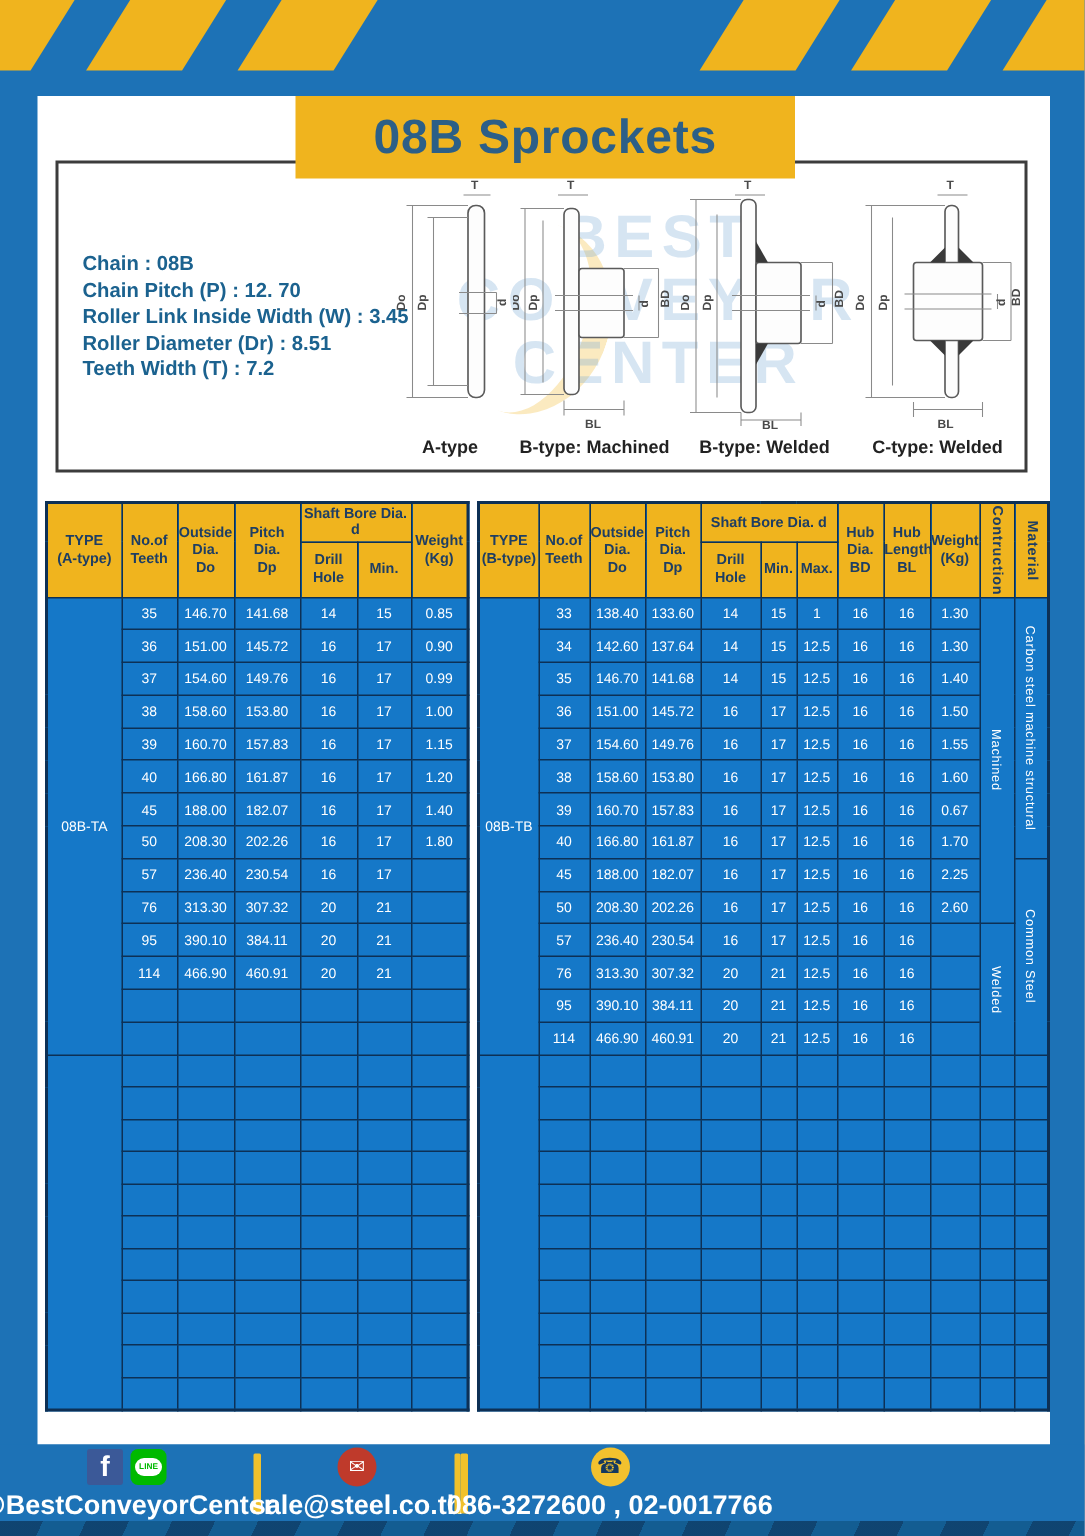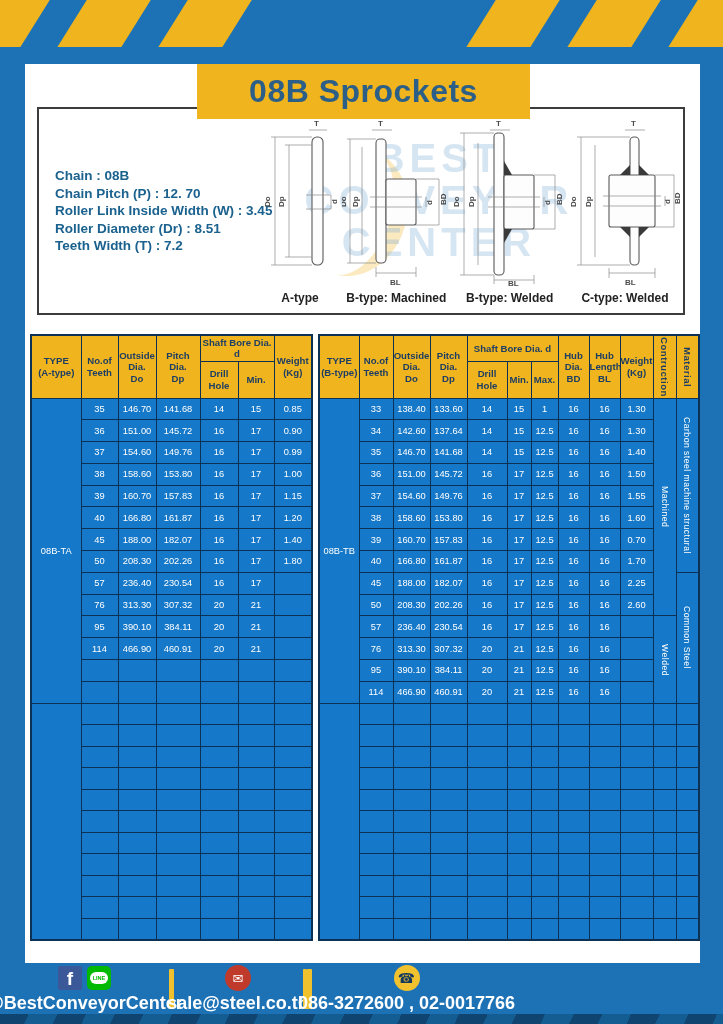--- a/index.html
+++ b/index.html
@@ -579,21 +579,21 @@
         </tr>
         <tr>
           <td>39</td>
           <td>160.70</td>
           <td>157.83</td>
           <td>16</td>
           <td>17</td>
           <td>12.5</td>
           <td>16</td>
           <td>16</td>
-          <td>0.70</td>
+          <td>0.67</td>
         </tr>
         <tr>
           <td>40</td>
           <td>166.80</td>
           <td>161.87</td>
           <td>16</td>
           <td>17</td>
           <td>12.5</td>
           <td>16</td>
           <td>16</td>

